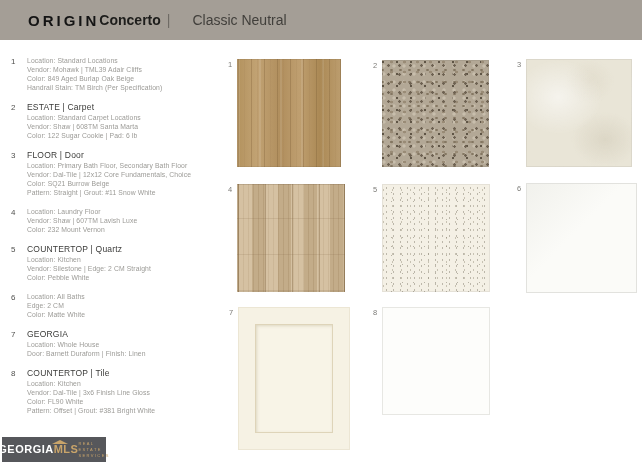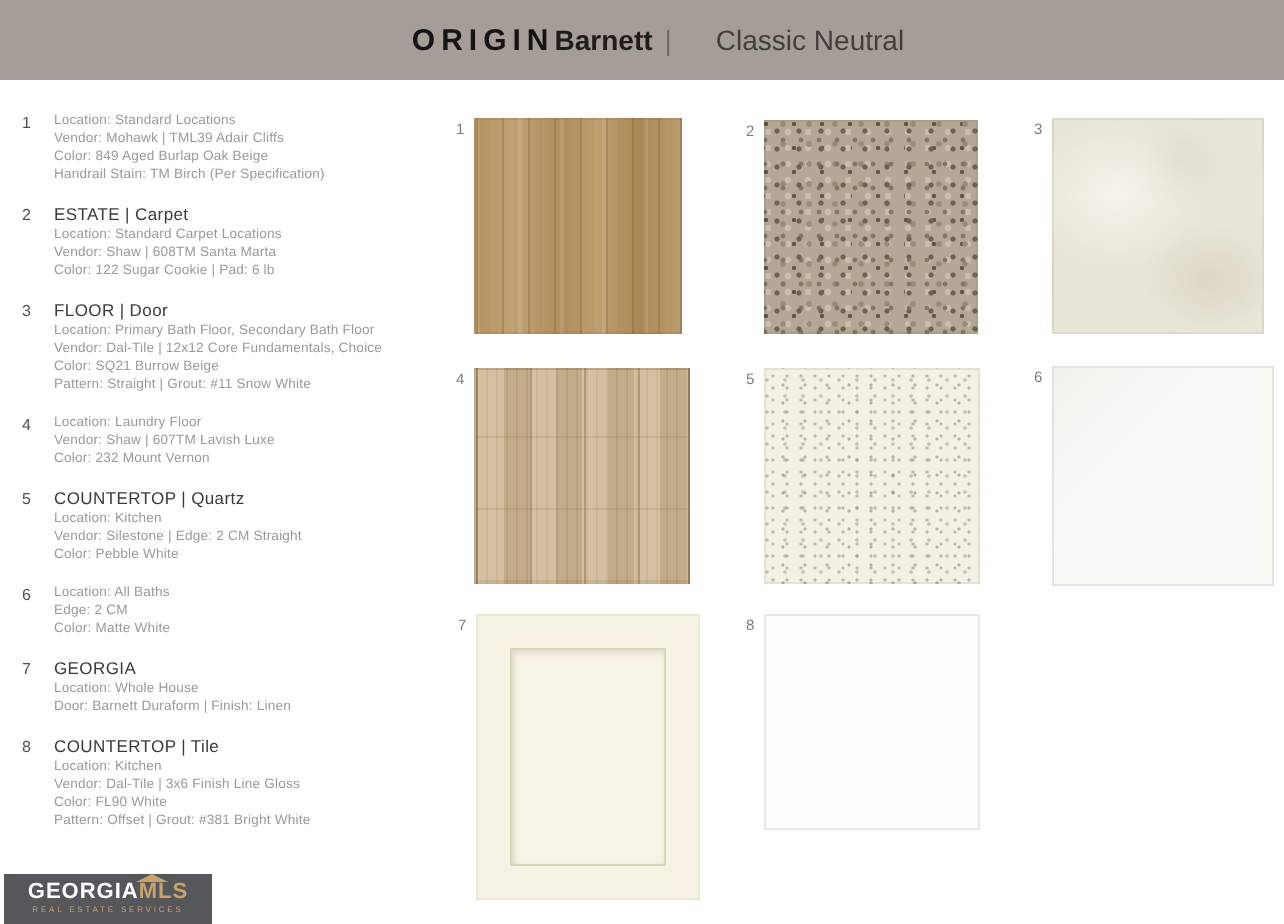--- a/index.html
+++ b/index.html
@@ -3,21 +3,21 @@
 <meta charset="utf-8">
 <style>
   html,body{margin:0;padding:0;background:#e8e8e8;}
   .page{
     width:642px;height:462px;position:relative;background:#ffffff;
     font-family:"Liberation Sans",sans-serif;overflow:hidden;
   }
   
   .header{
     position:absolute;top:0;left:0;width:642px;height:40px;background:#a49e96;
-    display:flex;align-items:center;justify-content:center;
+    display:flex;align-items:center;justify-content:flex-start;
     padding:0 12px 0 28px;box-sizing:border-box;
   }
   .brand{font-weight:bold;font-size:15px;letter-spacing:3px;color:#141414;}
   .collection-line{font-size:14px;display:flex;align-items:center;}
   .collection{font-weight:bold;color:#1d1d1b;}
   .coll-divider{color:#6f6b65;margin:0 6px;font-weight:normal;}
   .palette{color:#413f3b;margin-left:16px;}
   
   .spec-list{position:absolute;left:10px;top:56px;width:212px;}
   .spec-item{position:relative;padding-left:17px;margin-bottom:10px;}
@@ -66,36 +66,36 @@
     background-position:0 0,3px 3px,5px 1px;}
   .sw-marble{left:526px;top:183px;width:111px;height:110px;border:1px solid #e2e2de;
     background:linear-gradient(135deg, rgba(240,240,235,0.9), rgba(255,255,255,0) 45%),#fbfbf8;}
   .sw-cabinet{left:238px;top:307px;width:112px;height:143px;border:1px solid #ece6d4;background:#f6f2e4;}
   .door-frame{position:absolute;left:16px;top:16px;right:16px;bottom:16px;
     border:1px solid #ded4b9;background:#f8f4e7;
     box-shadow:inset 1px 1px 3px rgba(160,148,110,0.30);}
   .sw-backsplash{left:382px;top:307px;width:108px;height:108px;border:1px solid #e7e7e3;background:#fdfdfb;}
   
   .logo{position:absolute;left:2px;top:437px;width:104px;height:25px;background:#56575b;
-    display:flex;flex-direction:column;align-items:center;justify-content:center;}
+    display:flex;flex-direction:row;align-items:center;justify-content:center;}
   .logo-row{font-size:11px;font-weight:bold;letter-spacing:.5px;line-height:11px;color:#ffffff;position:relative;white-space:nowrap;}
   .logo-mls{color:#c9a46a;}
   .logo-roof{position:absolute;right:10px;top:-4px;width:0;height:0;
     border-left:8px solid transparent;border-right:8px solid transparent;border-bottom:4px solid #c9a46a;}
   .logo-tag{font-size:4px;color:#c9a46a;letter-spacing:1.4px;line-height:6px;}
 </style>
 </head>
 <body>
 
 <div class="page">
 
   <div class="header">
     <div class="brand">ORIGIN</div>
     <div class="collection-line">
-      <span class="collection">Barnett</span>
+      <span class="collection">Concerto</span>
       <span class="coll-divider">|</span>
       <span class="palette">Classic Neutral</span>
     </div>
   </div>
 
   <div class="spec-list">
 
     <div class="spec-item">
       <span class="spec-num">1</span>
       <div class="spec-line">Location: Standard Locations</div>

